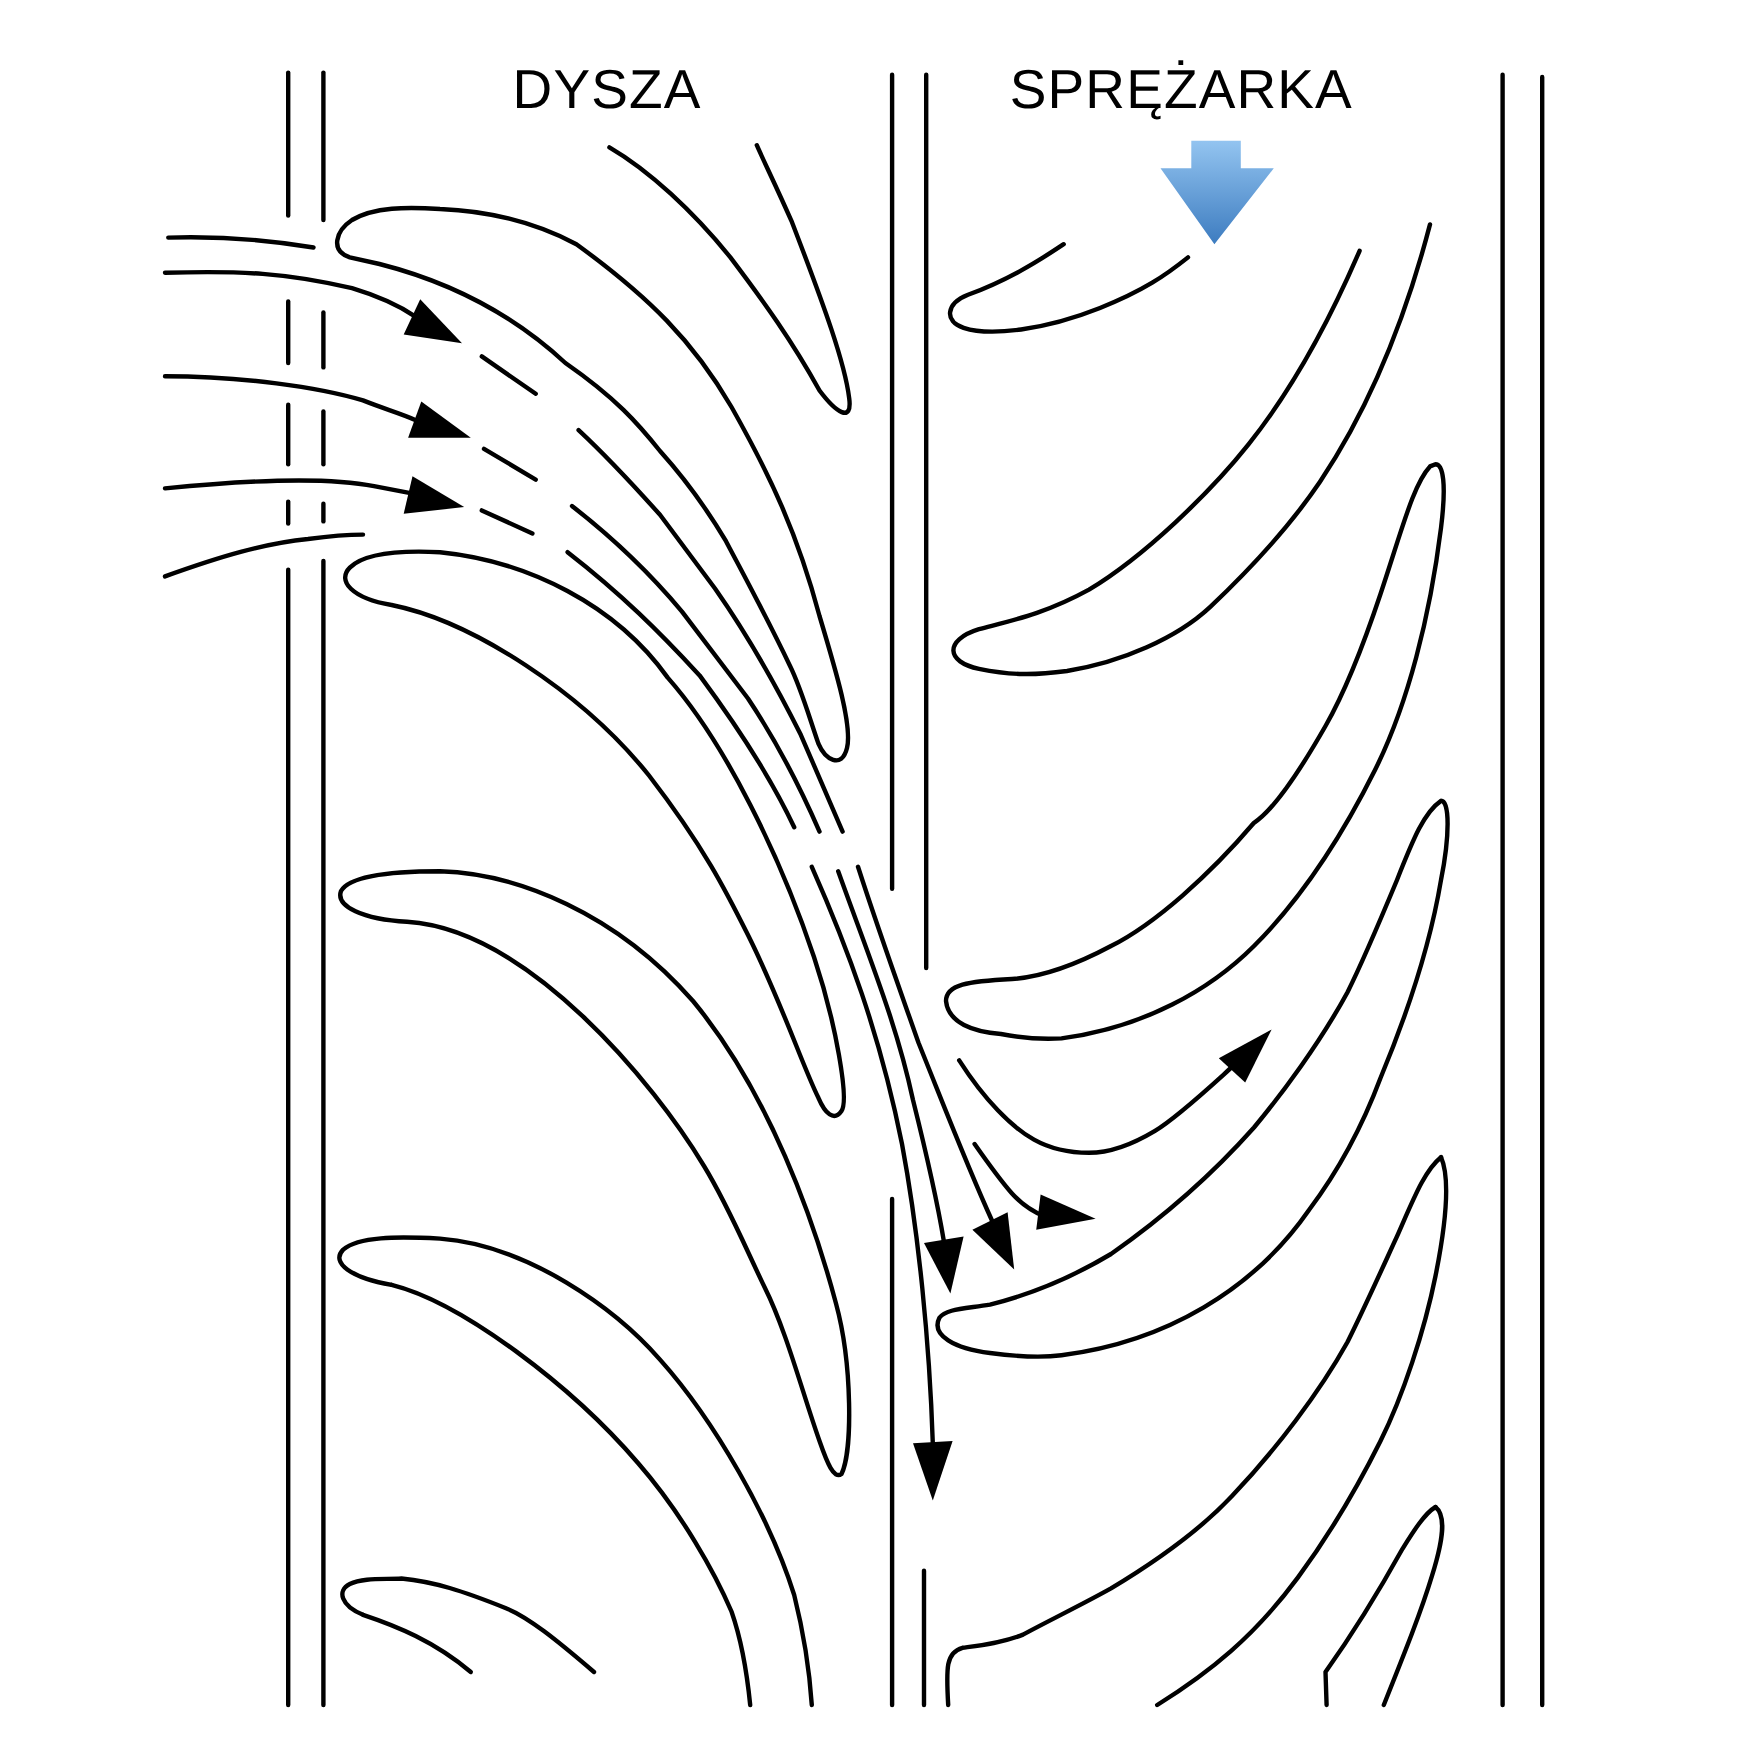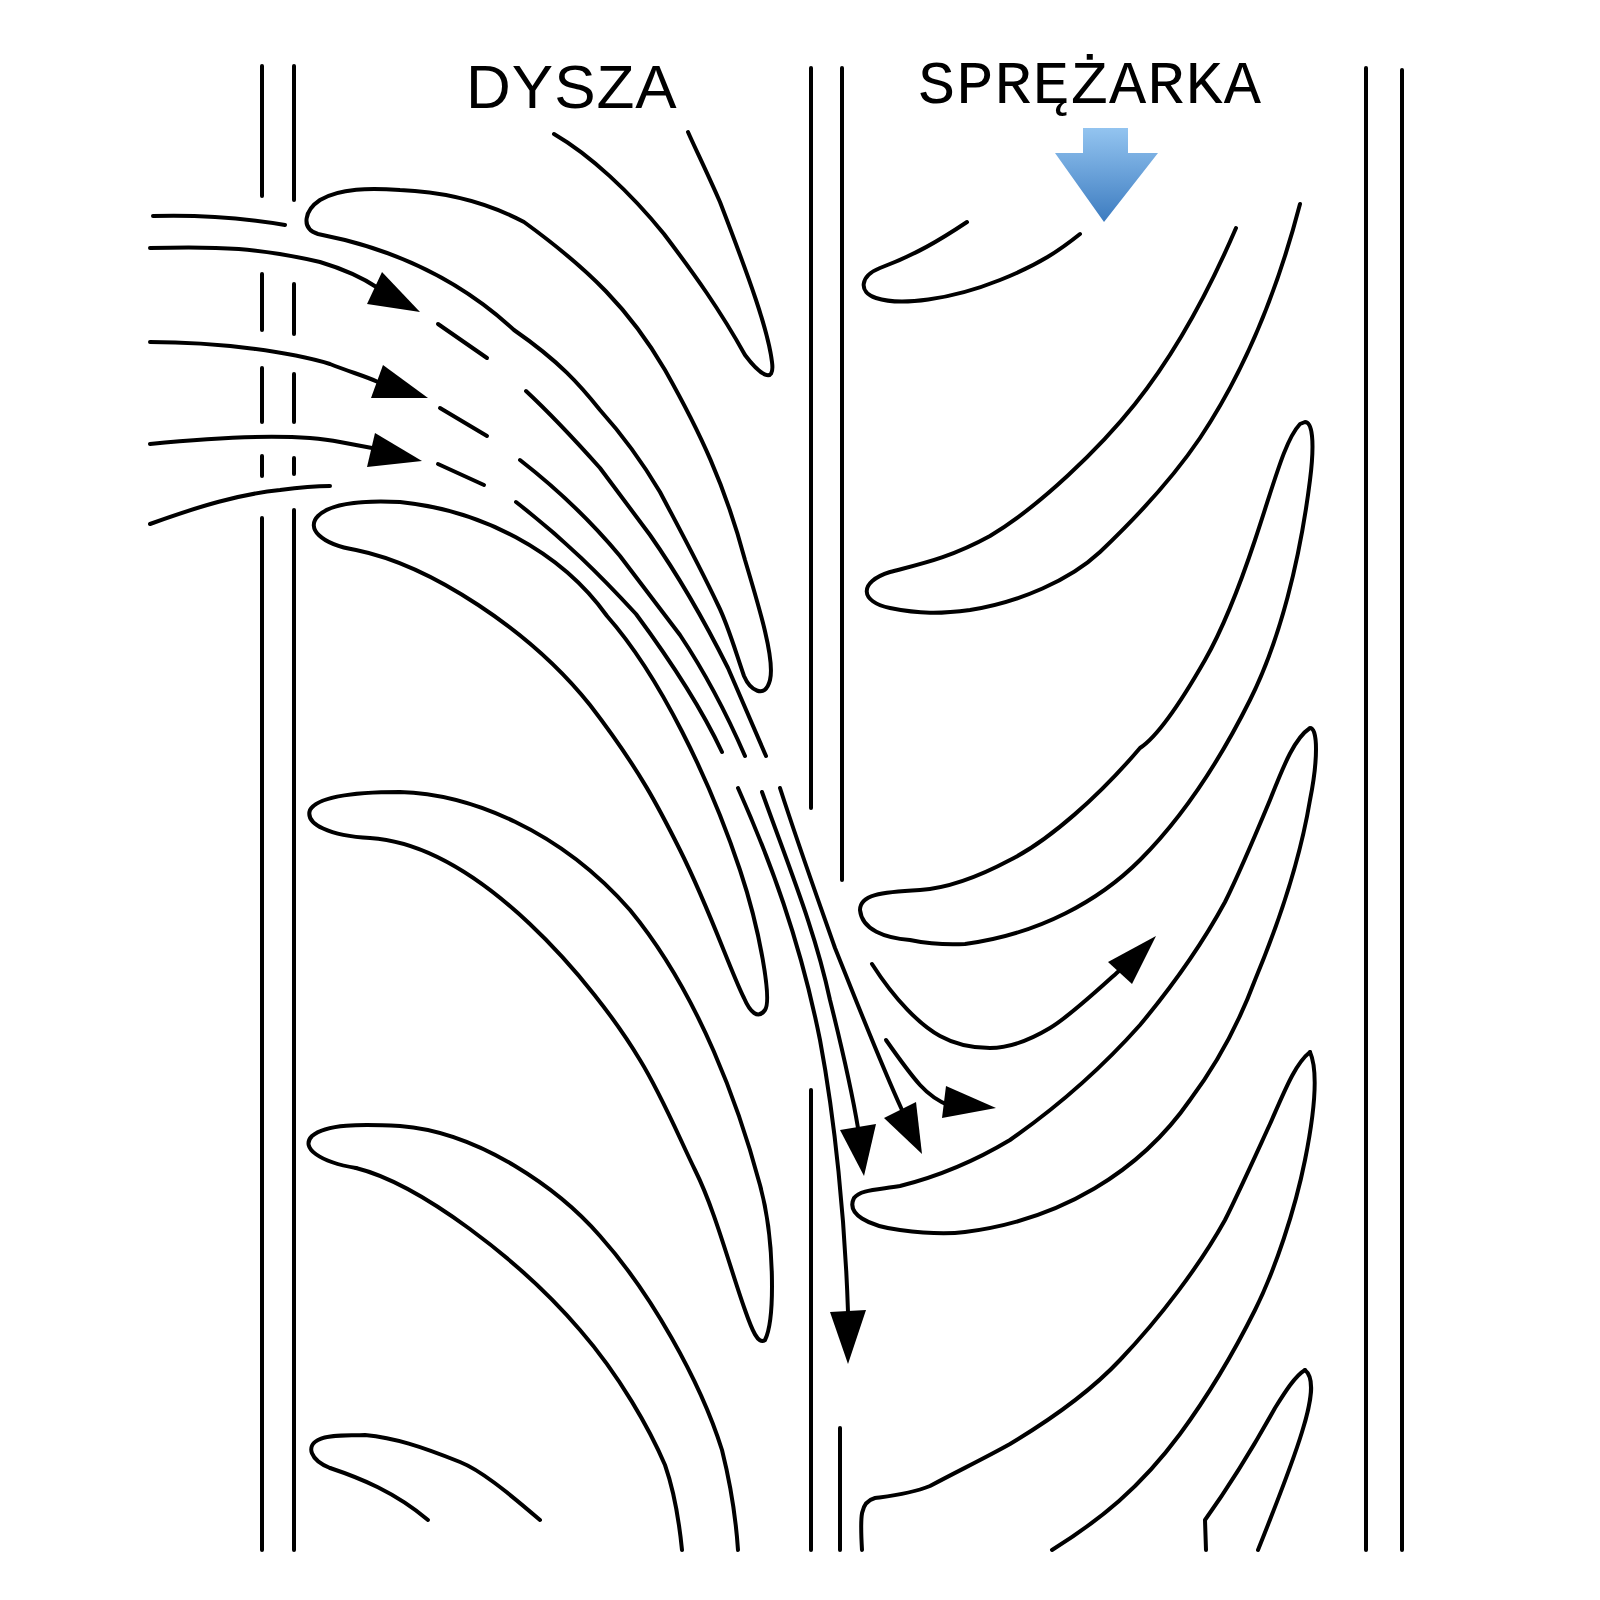--- a/index.html
+++ b/index.html
@@ -1,22 +1,22 @@
 <!DOCTYPE html>
 <html><head>
 <meta charset="utf-8">
 <style>
   html, body { margin: 0; padding: 0; background: #ffffff; }
   body { width: 1600px; height: 1600px; overflow: hidden; position: relative; }
   #diagram { position: absolute; left: 0; top: 0; width: 1600px; height: 1600px; }
   .stroke { fill: none; stroke: #000; stroke-width: 4; stroke-linecap: round; stroke-linejoin: round; }
   .head { fill: #000; stroke: none; }
-  .label { position: absolute; font-family: "Liberation Sans", "DejaVu Sans", sans-serif; font-size: 62px; color: #000; letter-spacing: 1px; line-height: 1; }
+  .label { position: absolute; font-family: "Liberation Sans", "DejaVu Sans", sans-serif; font-size: 50px; color: #000; letter-spacing: 1px; line-height: 1; }
   #label-dysza { left: 466px; top: 56px; }
-  #label-sprezarka { left: 918px; top: 56px; font-family: Liberation Mono, monospace; }
+  #label-sprezarka { left: 918px; top: 56px; }
 </style>
 </head>
 <body>
 
 <div id="label-dysza" class="label">DYSZA</div>
 <div id="label-sprezarka" class="label">SPRĘŻARKA</div>
 
 <svg id="diagram" viewBox="0 0 1600 1600" xmlns="http://www.w3.org/2000/svg">
   <defs>
     <linearGradient id="blueGrad" x1="0" y1="0" x2="0" y2="1">

